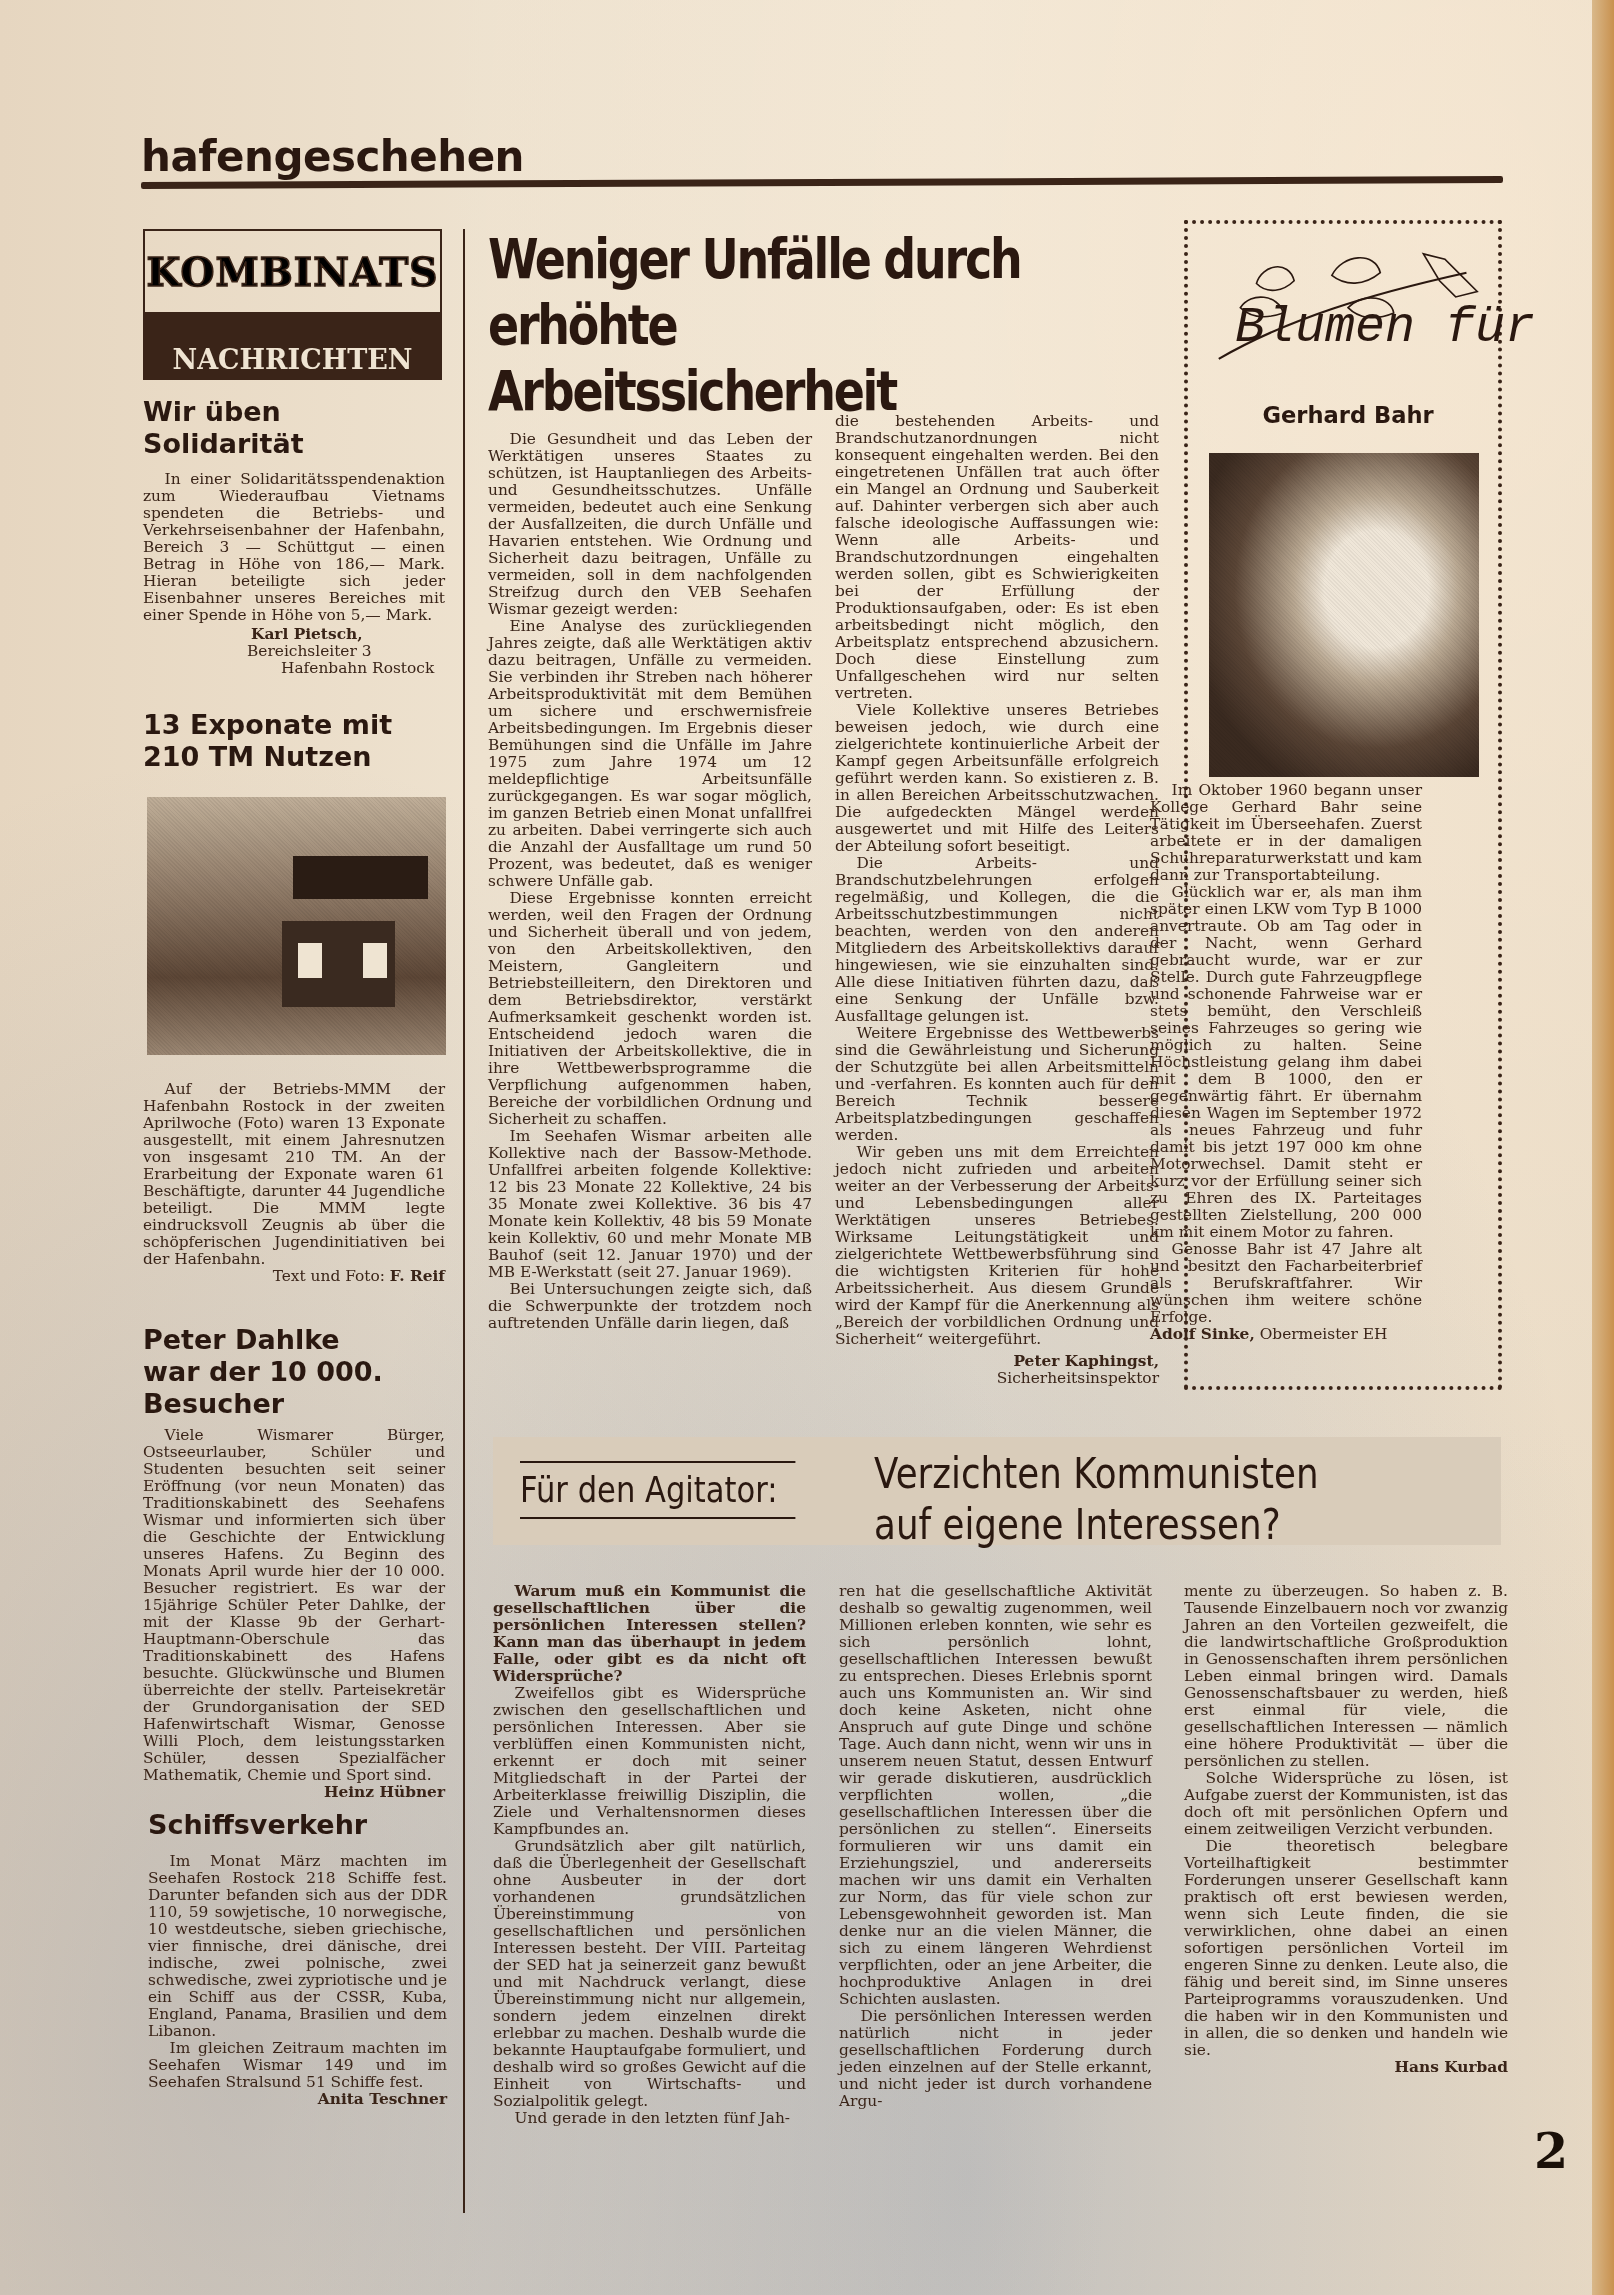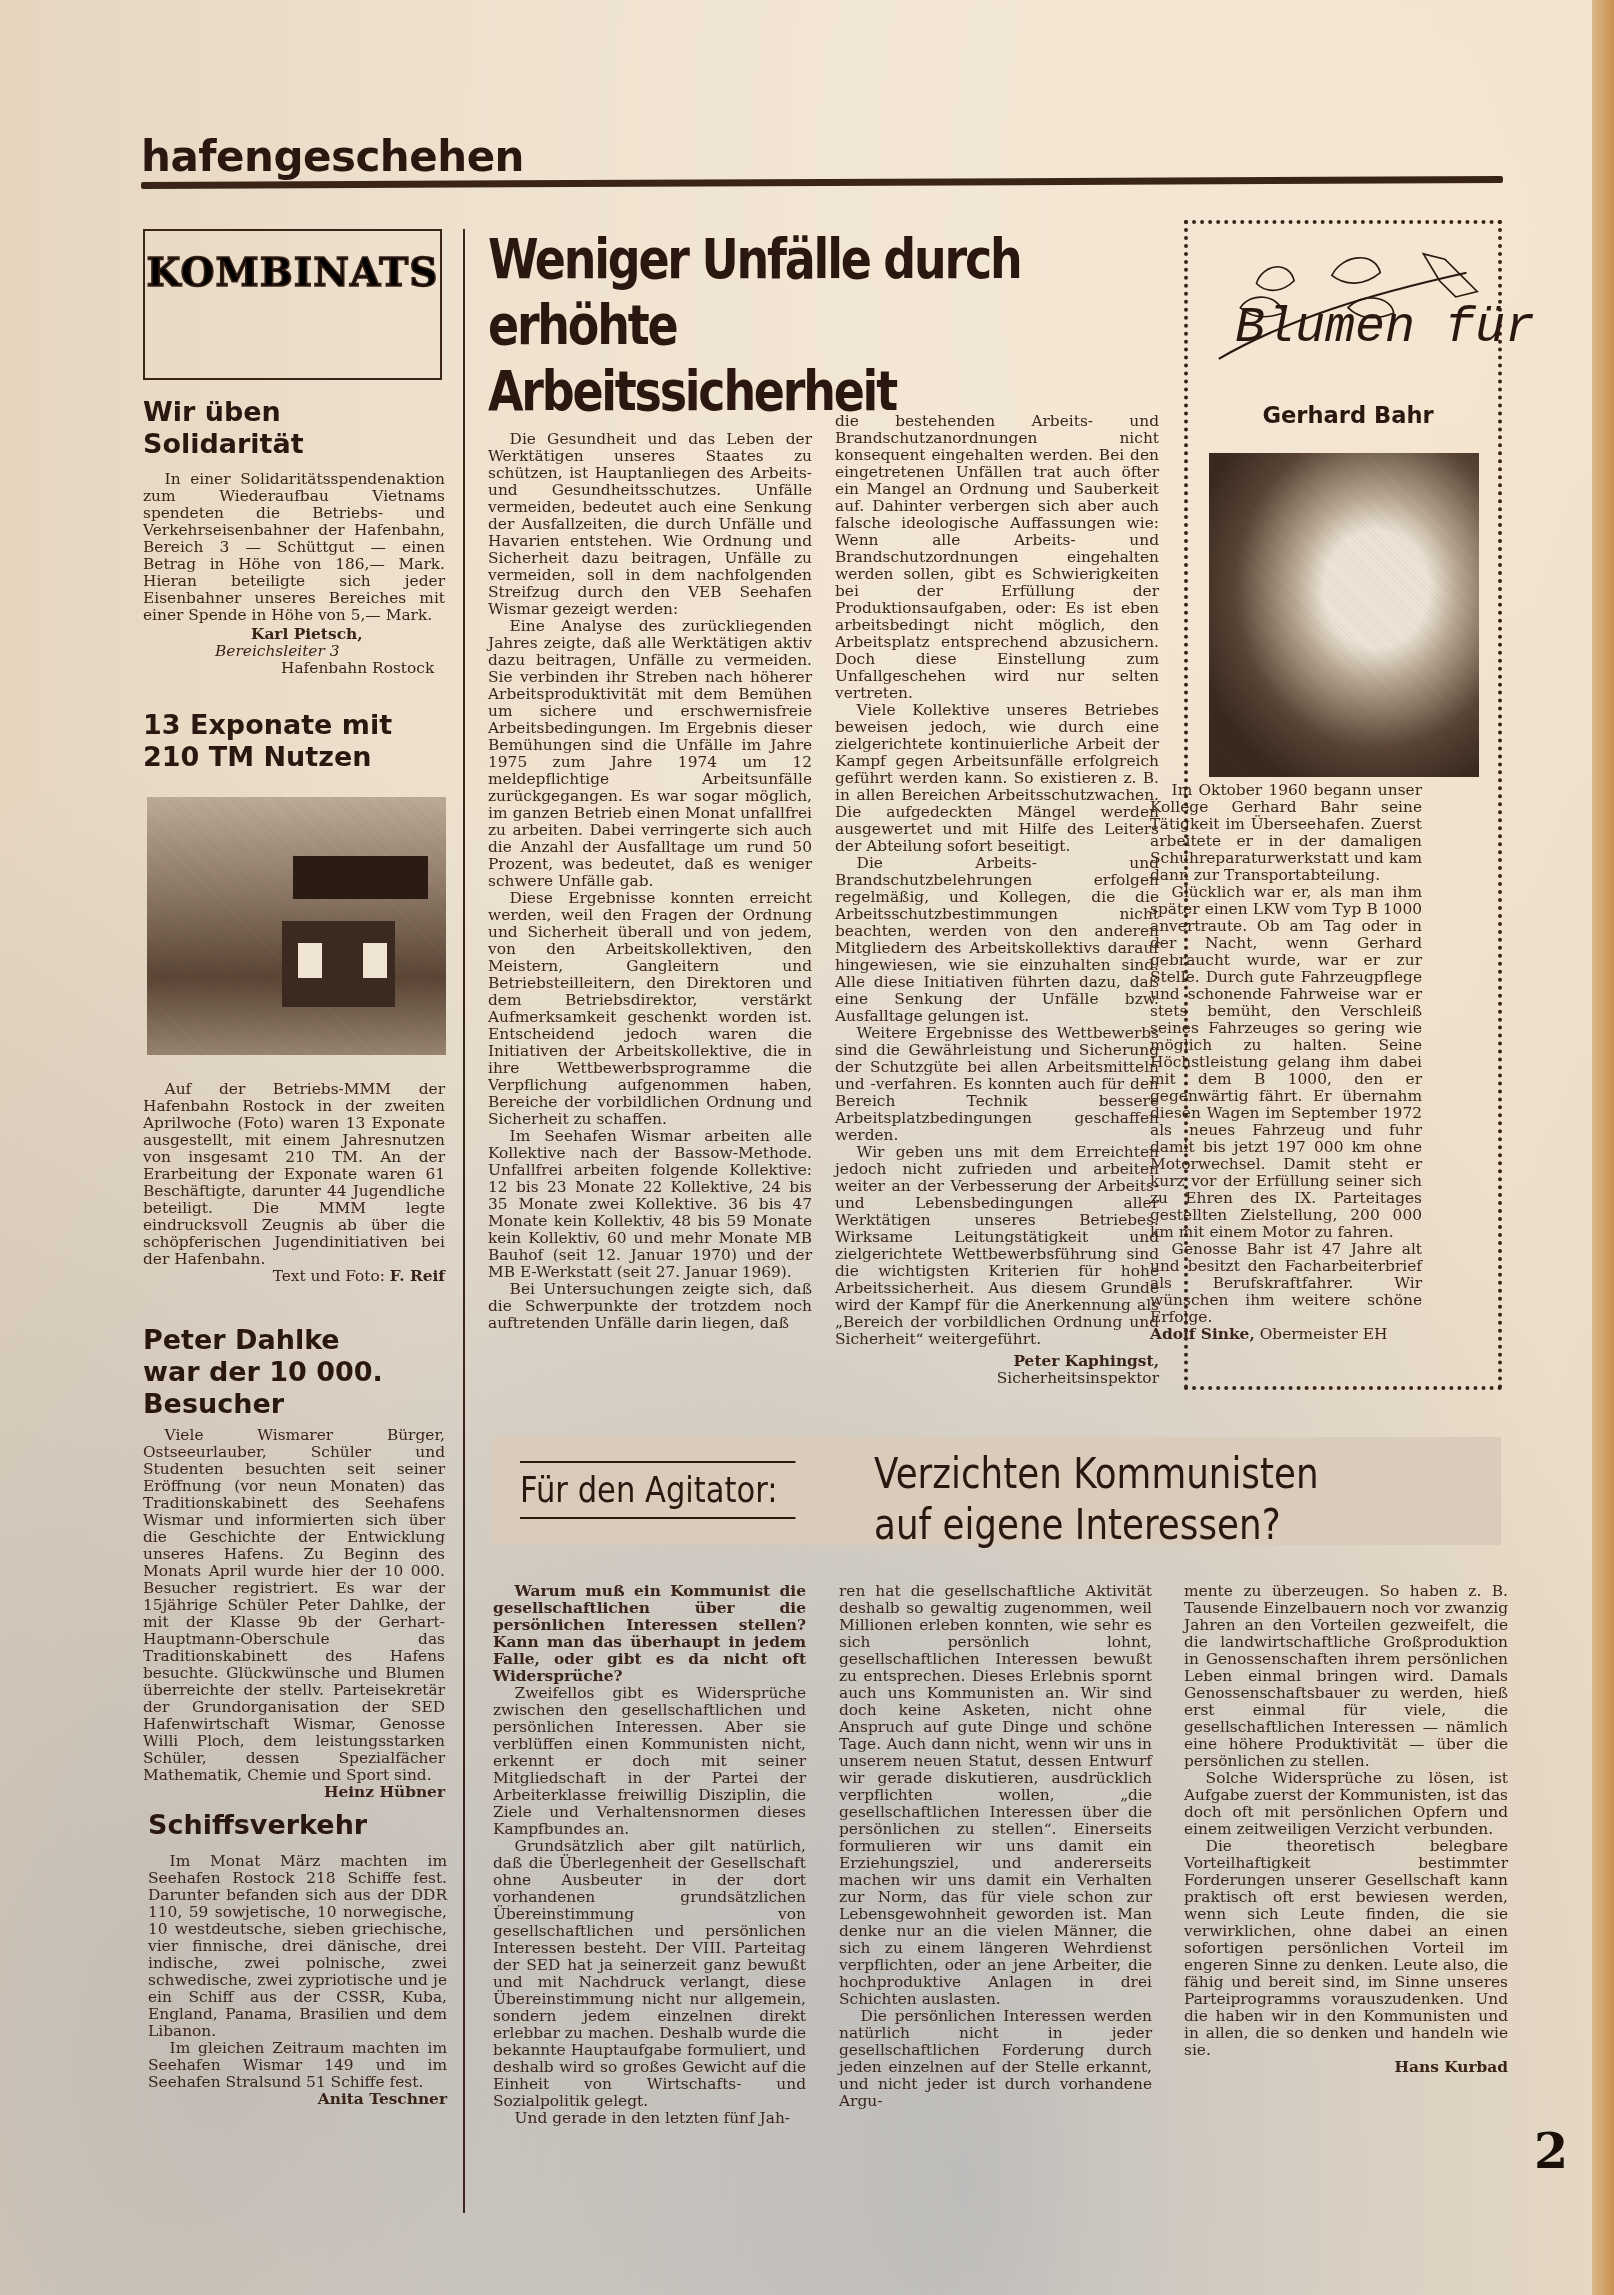--- a/index.html
+++ b/index.html
@@ -111,30 +111,31 @@
 <body>
 
 <div class="page"></div>
 <div class="edge-right"></div>
 
 <div class="section-head">hafengeschehen</div>
 <div class="top-rule"></div>
 
 <div class="kbox">
   <div class="k1">KOMBINATS</div>
+  <div class="k2">NACHRICHTEN</div>
 </div>
 
 <div class="col-rule" style="left:463px; top:229px; height:1984px;"></div>
 
 <div class="blk" style="left:143px; top:396px; width:302px;">
   <div class="sub-h" style="width:178px;">Wir üben Solidarität</div>
   <div class="body">
     <p>In einer Solidaritätsspendenaktion zum Wiederaufbau Vietnams spendeten die Betriebs- und Verkehrseisenbahner der Hafenbahn, Bereich 3 — Schüttgut — einen Betrag in Höhe von 186,— Mark. Hieran beteiligte sich jeder Eisenbahner unseres Bereiches mit einer Spende in Höhe von 5,— Mark.</p>
     <div class="sig" style="text-align:left; margin-left:108px; margin-top:2.2px;">Karl Pietsch,</div>
-    <div style="margin-left:72px;font-style:italic;">Bereichsleiter 3</div>
+    <div style="margin-left:104px;">Bereichsleiter 3</div>
     <div style="margin-left:138px;">Hafenbahn Rostock</div>
   </div>
 </div>
 
 <div class="blk" style="left:143px; top:709px; width:302px;">
   <div class="sub-h" style="width:259px;">13 Exponate mit 210 TM Nutzen</div>
 </div>
 <div class="photo" style="left:147px; top:797px; width:299px; height:258px;">
   <div class="board" style="left:135px; top:124px; width:113px; height:86px;"></div>
   <div class="board" style="left:146px; top:59px; width:135px; height:43px; background:#2a1c14;"></div>

